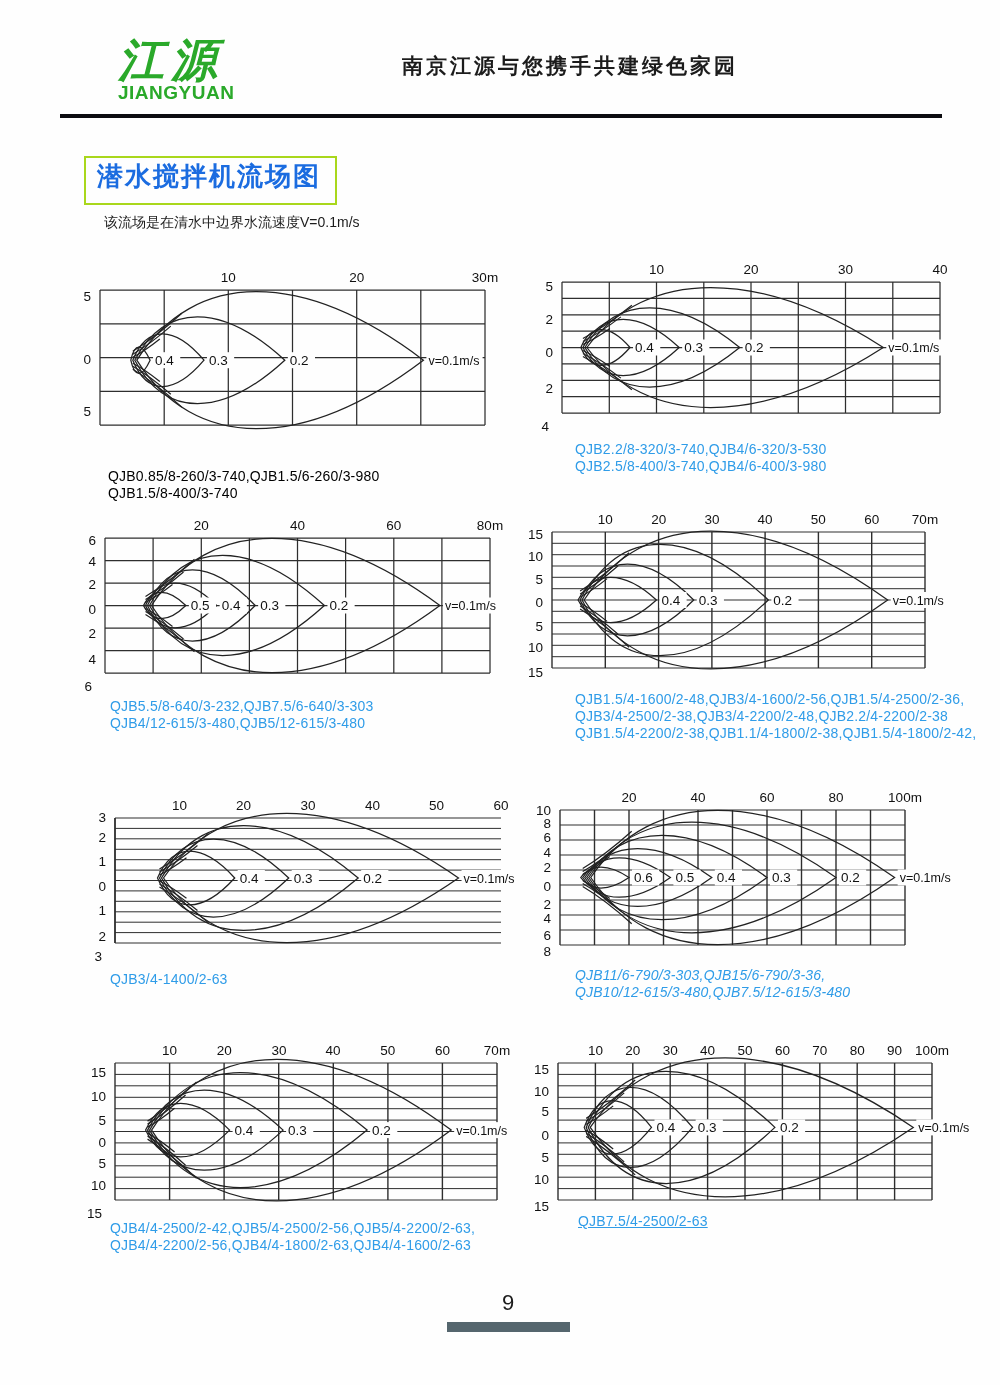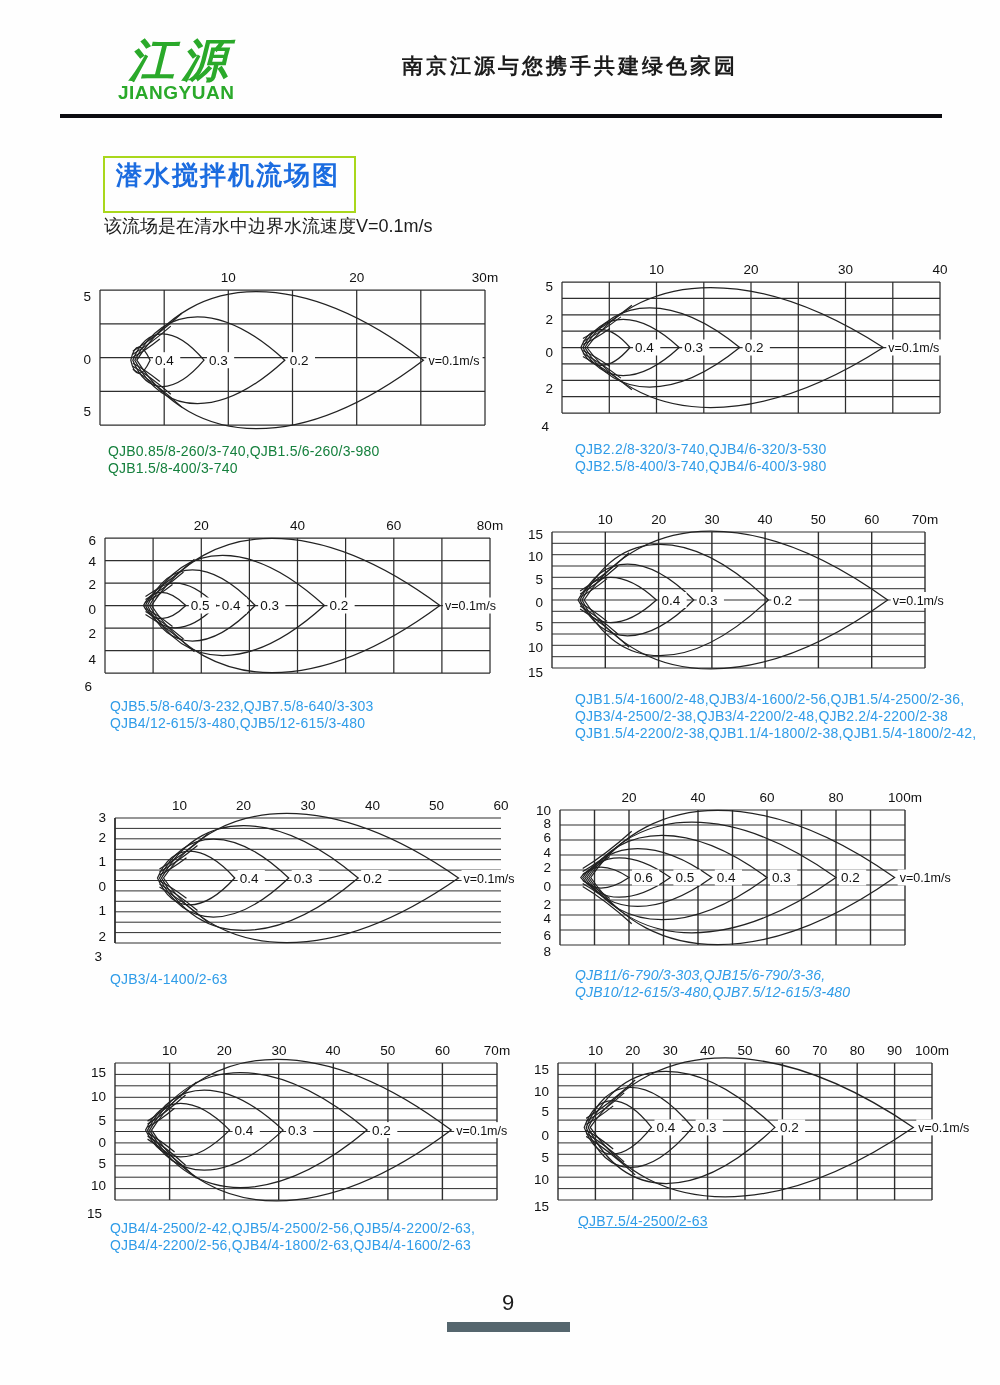--- a/index.html
+++ b/index.html
@@ -2,32 +2,32 @@
 <html><head>
 <meta charset="utf-8">
 <style>
   html,body{margin:0;padding:0;background:#e8e8e8;}
   .page{
     position:relative;width:1000px;height:1385px;margin:0 auto;
     background:#fefefe;overflow:hidden;
     font-family:"Liberation Sans", sans-serif;color:#1c1c1c;
   }
   
-  .logo{position:absolute;left:118px;top:36px;text-align:right;}
+  .logo{position:absolute;left:118px;top:36px;text-align:left;}
   .logo .cn{display:block;font-size:46px;font-weight:bold;letter-spacing:7px;
     font-style:italic;line-height:1.05;}
   .logo .en{display:block;font-size:19px;font-weight:bold;
     letter-spacing:0.5px;margin-top:-2px;}
   .slogan{position:absolute;left:402px;top:52px;font-size:21px;font-weight:bold;
     letter-spacing:3px;font-family:Liberation Mono, monospace;white-space:nowrap;}
   .divider{position:absolute;left:60px;top:114px;width:882px;height:4px;background:#0c0c10;}
-  .title-box{position:absolute;left:103px;top:156px;width:233px;height:34px;
-    border:2px solid; padding:1px 5px 18px 11px;display:flex;align-items:flex-end;}
+  .title-box{position:absolute;left:84px;top:156px;width:233px;height:34px;
+    border:2px solid; padding:1px 5px 10px 11px;display:flex;align-items:flex-start;}
   .title-box .t{font-size:26px;font-weight:bold;letter-spacing:2px;white-space:nowrap;}
-  .subtitle{position:absolute;left:104px;top:214px;font-size:18px;white-space:nowrap;}
+  .subtitle{position:absolute;left:104px;top:214px;font-size:14px;white-space:nowrap;}
   
   .chart-svg{position:absolute;overflow:visible;}
   .caption{position:absolute;font-size:14px;line-height:17px;white-space:nowrap;
     letter-spacing:0.2px;}
   
   .pageno{position:absolute;left:448px;top:1290px;width:120px;text-align:center;
     font-size:22px;}
   .footer-bar{position:absolute;left:447px;top:1322px;width:123px;height:10px;}
 </style>
 </head>
@@ -89,21 +89,21 @@
           <g fill="#111" font-family="Liberation Sans, sans-serif">
             <text x="128.2" y="-8" font-size="13.5" text-anchor="middle">10</text>
             <text x="256.8" y="-8" font-size="13.5" text-anchor="middle">20</text>
             <text x="385.0" y="-8" font-size="13.5" text-anchor="middle">30m</text>
             <text x="-9" y="10.8" font-size="13.5" text-anchor="end">5</text>
             <text x="-9" y="74.2" font-size="13.5" text-anchor="end">0</text>
             <text x="-9" y="125.5" font-size="13.5" text-anchor="end">5</text>
           </g>
         </g>
       </svg>
-      <div class="caption" style="left: 108px; top: 443px; color: #15803d;">
+      <div class="caption" style="left: 108px; top: 468px; color: #000000;">
         <div>QJB0.85/8-260/3-740,QJB1.5/6-260/3-980</div>
         <div>QJB1.5/8-400/3-740</div>
       </div>
       <svg class="chart-svg" width="498" height="189" style="left: 514px; top: 256px;">
         <g transform="translate(48,26)">
           <g stroke="#2e2e2e">
             <line x1="0" y1="0.0" x2="378" y2="0.0" stroke-width="1.25"></line>
             <line x1="0" y1="16.4" x2="378" y2="16.4" stroke-width="1.25"></line>
             <line x1="0" y1="32.8" x2="378" y2="32.8" stroke-width="1.25"></line>
             <line x1="0" y1="49.1" x2="378" y2="49.1" stroke-width="1.25"></line>
@@ -215,21 +215,21 @@
             <text x="-9" y="28.3" font-size="13.5" text-anchor="end">4</text>
             <text x="-9" y="51.3" font-size="13.5" text-anchor="end">2</text>
             <text x="-9" y="75.5" font-size="13.5" text-anchor="end">0</text>
             <text x="-9" y="99.8" font-size="13.5" text-anchor="end">2</text>
             <text x="-9" y="125.5" font-size="13.5" text-anchor="end">4</text>
             <text x="-13" y="153" font-size="13.5" text-anchor="end">6</text>
           </g>
         </g>
       </svg>
       <div class="caption" style="left: 110px; top: 698px; color: rgb(47, 156, 232);">
-        <div>QJB5.5/8-640/3-232,QJB7.5/8-640/3-303</div>
+        <div>QJB5.5/8-640/3-232,QJB7.5/6-640/3-303</div>
         <div>QJB4/12-615/3-480,QJB5/12-615/3-480</div>
       </div>
       <svg class="chart-svg" width="493" height="194" style="left: 504px; top: 506px;">
         <g transform="translate(48,26)">
           <g stroke="#2e2e2e">
             <line x1="0" y1="0.0" x2="373" y2="0.0" stroke-width="1"></line>
             <line x1="0" y1="11.3" x2="373" y2="11.3" stroke-width="1"></line>
             <line x1="0" y1="22.7" x2="373" y2="22.7" stroke-width="1"></line>
             <line x1="0" y1="34.0" x2="373" y2="34.0" stroke-width="1"></line>
             <line x1="0" y1="45.3" x2="373" y2="45.3" stroke-width="1"></line>

